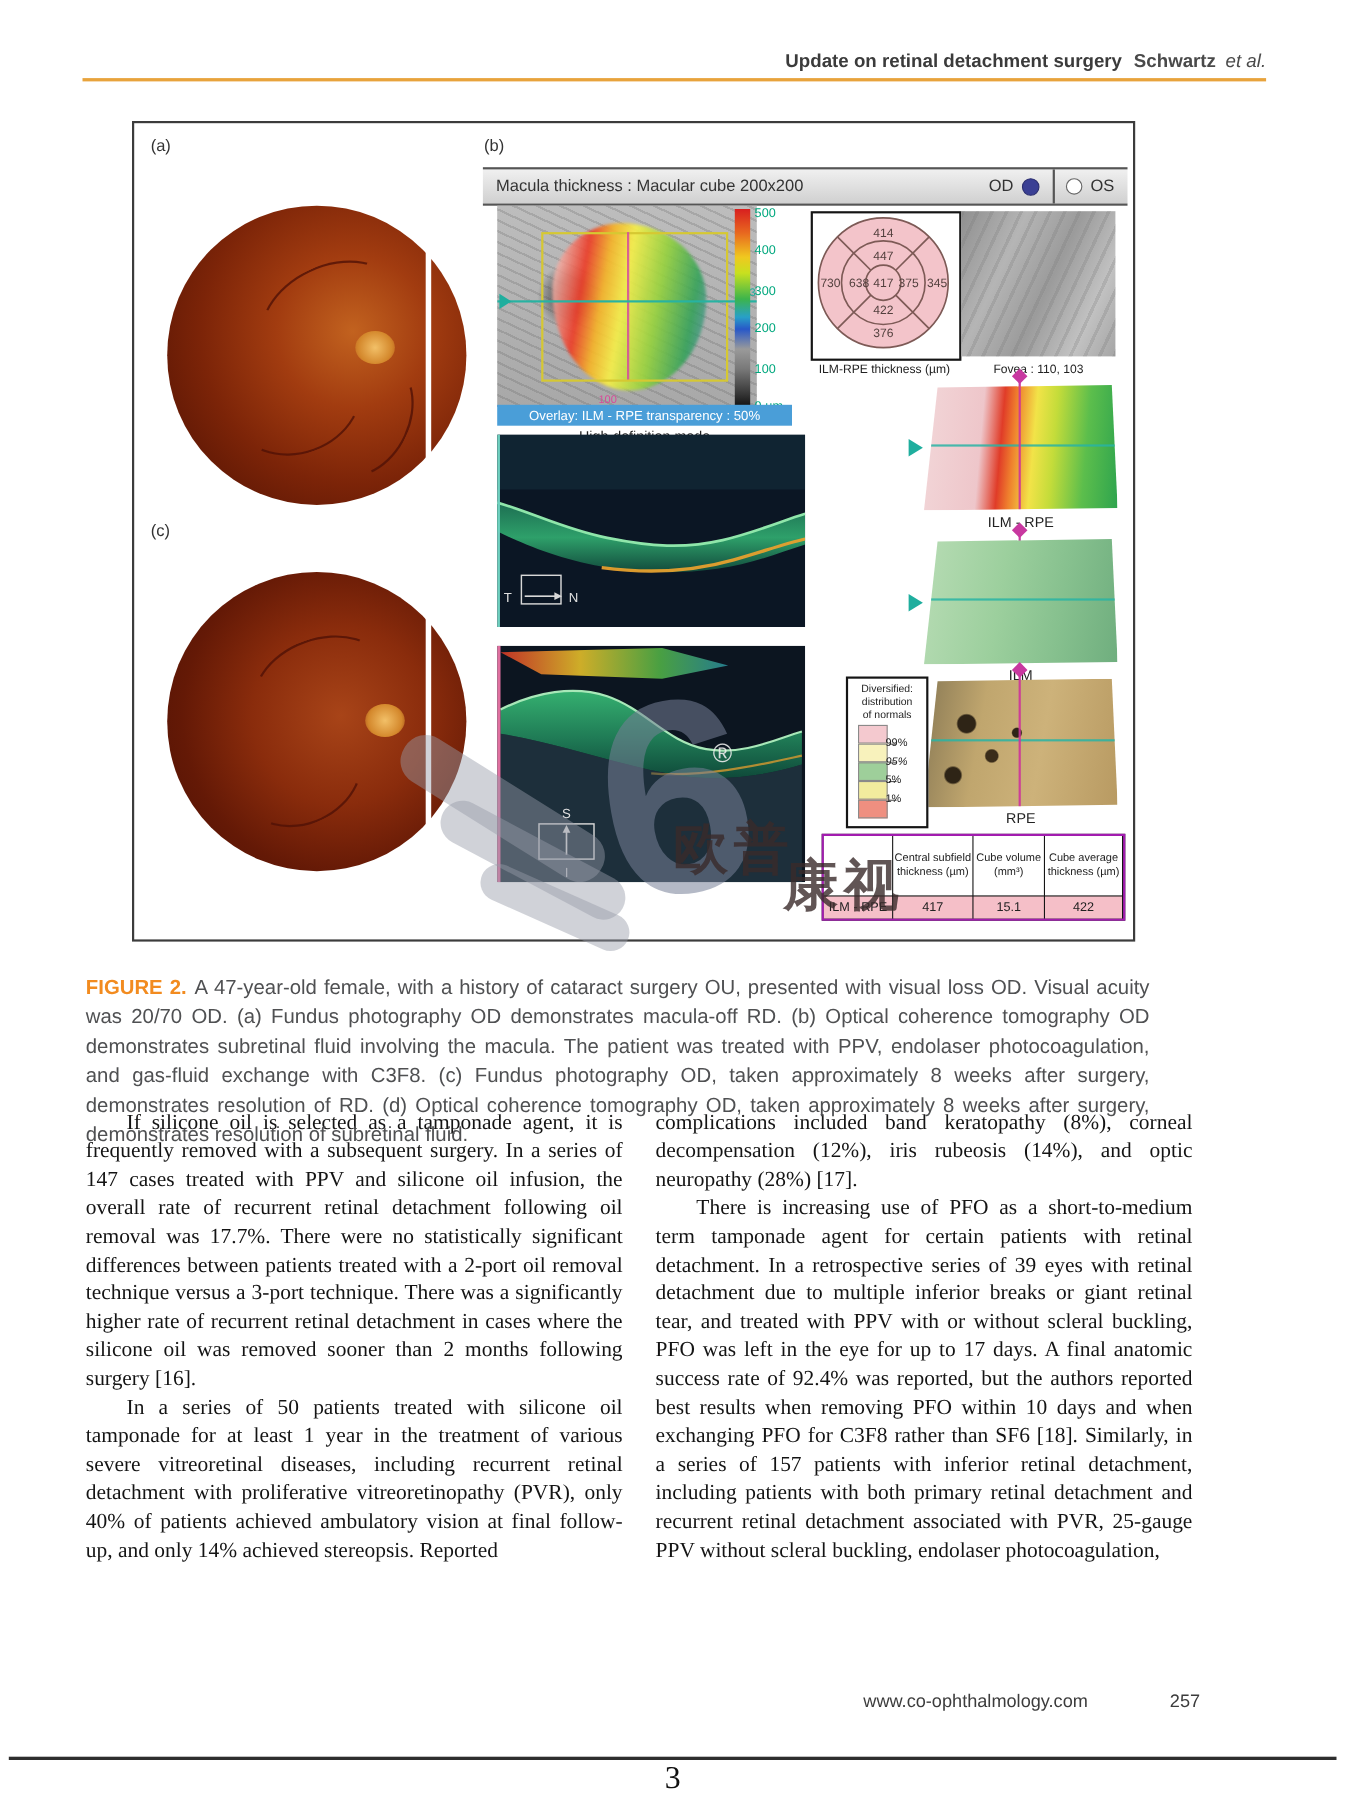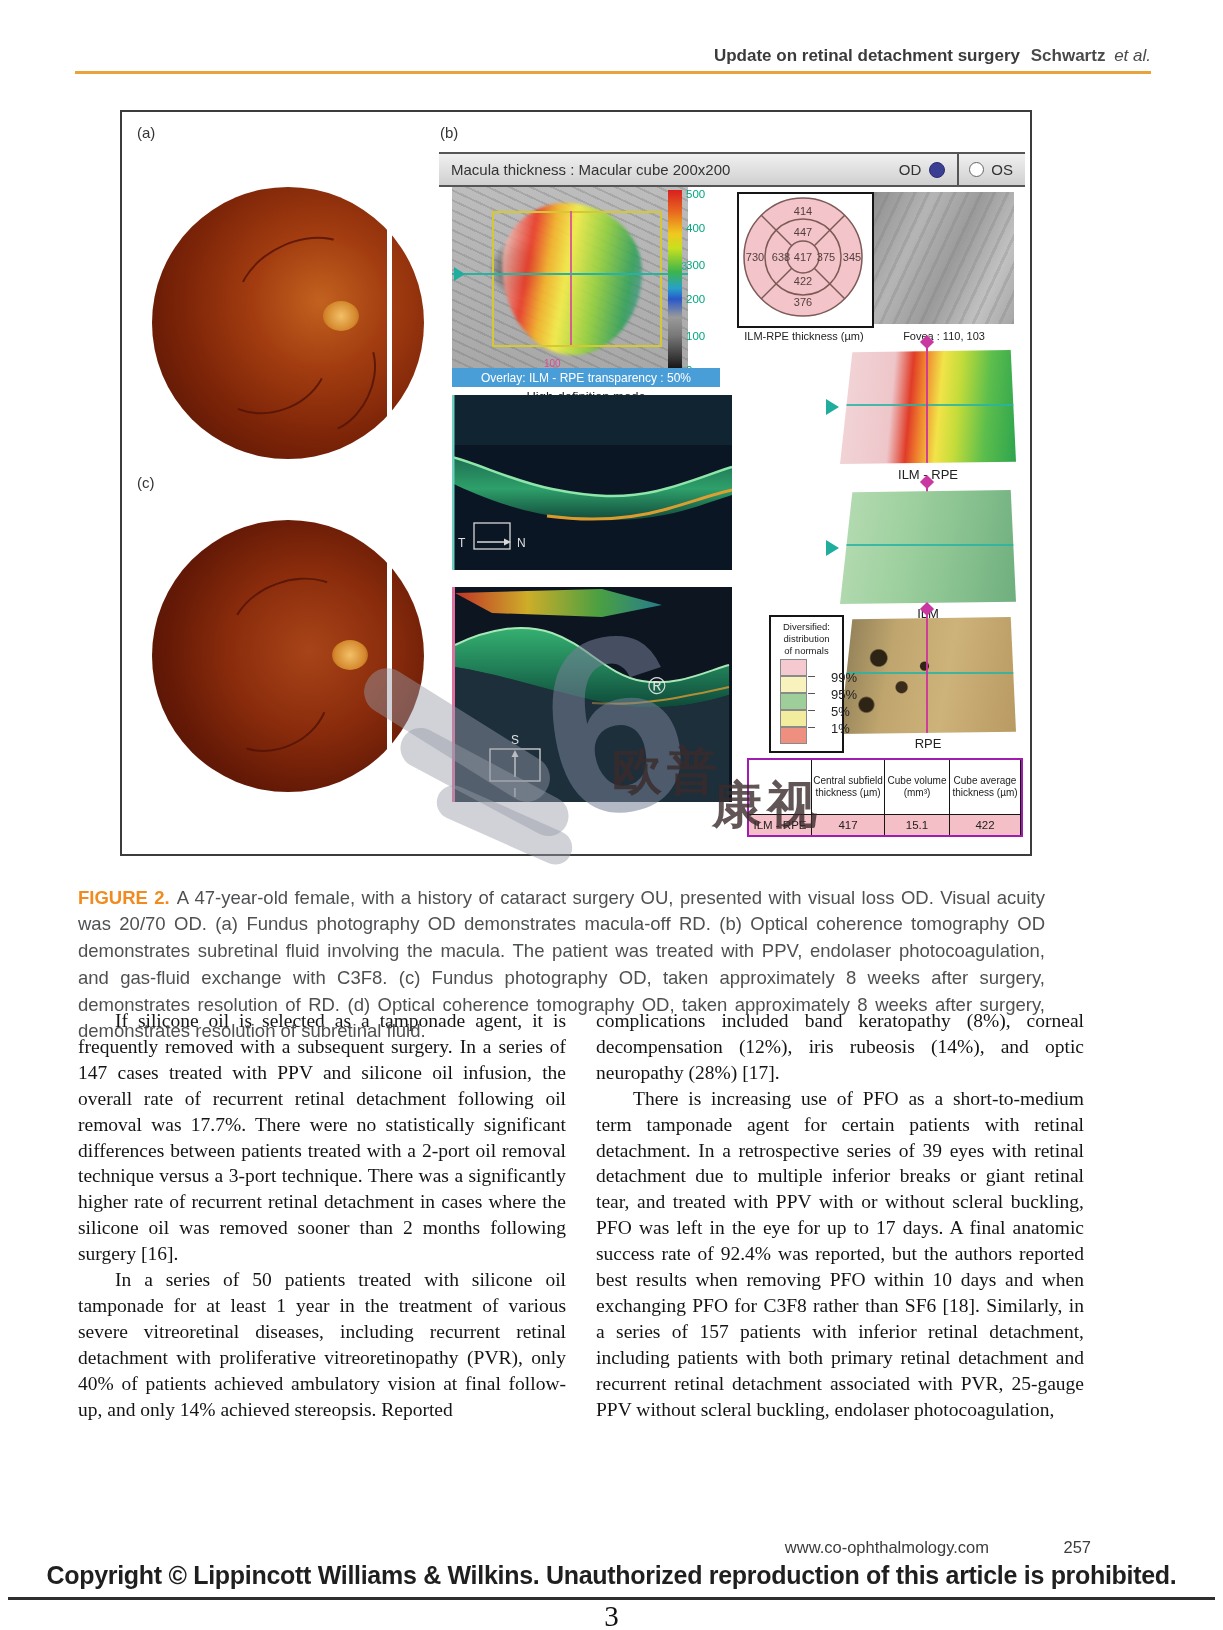--- a/index.html
+++ b/index.html
@@ -76,21 +76,21 @@
         radial-gradient(circle at 22% 35%,#2e2416 0 5%,rgba(0,0,0,0) 6%),
         radial-gradient(circle at 35% 60%,#3a2c1a 0 4%,rgba(0,0,0,0) 5%),
         radial-gradient(circle at 48% 42%,#2e2416 0 3.5%,rgba(0,0,0,0) 4.5%),
         radial-gradient(circle at 15% 75%,#2e2416 0 4%,rgba(0,0,0,0) 5%),
         linear-gradient(100deg,#8a7a55 0%,#c0a66e 30%,#cdb27a 60%,#b89a62 100%);}
   
   .lg{position:absolute;left:647px;top:503px;width:71px;height:134px;background:#fff;border:2px solid #151515;}
   .lg .ti{position:absolute;left:0;width:100%;text-align:center;font-size:9.5px;color:#222;}
   .lg .sw{position:absolute;left:9px;width:27px;height:17px;border:1px solid #8a8a8a;box-sizing:border-box;}
   .lg .tl{position:absolute;left:37px;width:7px;height:1px;background:#555;}
-  .lg .tk{position:absolute;left:60px;font-size:13px;color:#222;}
+  .lg .tk{position:absolute;left:34px;font-size:10px;color:#222;}
   
   .otable{position:absolute;left:625px;top:646px;width:272px;border:2px solid #a21caf;
           display:grid;grid-template-columns:62px 72px 64px 70px;background:#151515;grid-gap:1px;}
   .oth{background:#fff;font-size:10px;color:#222;text-align:center;display:flex;align-items:center;justify-content:center;line-height:1.2;padding:3px 1px;min-height:48px;}
   .otd{background:#F5BFC8;font-size:11.5px;color:#222;text-align:center;padding:4px 0;}
   
   .wm{position:absolute;z-index:4;pointer-events:none;}
   .wm-six{left:545px;top:600px;font-size:250px;font-weight:700;line-height:1;color:rgba(118,128,152,.55);transform:rotate(-10deg);}
   .wm-reg{left:648px;top:672px;font-size:24px;color:rgba(235,235,235,.9);}
   .wm-cn1{left:612px;top:738px;font-size:50px;font-weight:700;color:rgba(58,42,42,.8);letter-spacing:5px;}
@@ -300,21 +300,21 @@
       <div class="sw" style="top:42px;background:#f4c9cf;"></div>
       <div class="sw" style="top:59px;background:#f8f2bc;"></div>
       <div class="sw" style="top:76px;background:#9ecf9a;"></div>
       <div class="sw" style="top:93px;background:#f2ec9e;"></div>
       <div class="sw" style="top:110px;background:#ef8f80;"></div>
       <div class="tl" style="top:59px;"></div>
       <div class="tl" style="top:76px;"></div>
       <div class="tl" style="top:93px;"></div>
       <div class="tl" style="top:110px;"></div>
       <div class="tk" style="top:53px;">99%</div>
-      <div class="tk" style="top:70px;">95%</div>
+      <div class="tk" style="top:70px;font-style:italic;">95%</div>
       <div class="tk" style="top:87px;">5%</div>
       <div class="tk" style="top:104px;">1%</div>
     </div>
 
     <div class="otable">
       <div class="oth"></div>
       <div class="oth">Central subfield thickness (µm)</div>
       <div class="oth">Cube volume (mm³)</div>
       <div class="oth">Cube average thickness (µm)</div>
       <div class="otd">ILM - RPE</div>
@@ -342,17 +342,16 @@
   </div>
   <div class="col" style="left:596px;">
     <p>complications included band keratopathy (8%), corneal decompensation (12%), iris rubeosis (14%), and optic neuropathy (28%) [17].</p>
     <p class="ind">There is increasing use of PFO as a short-to-medium term tamponade agent for certain patients with retinal detachment. In a retrospective series of 39 eyes with retinal detachment due to multiple inferior breaks or giant retinal tear, and treated with PPV with or without scleral buckling, PFO was left in the eye for up to 17 days. A final anatomic success rate of 92.4% was reported, but the authors reported best results when removing PFO within 10 days and when exchanging PFO for C3F8 rather than SF6 [18]. Similarly, in a series of 157 patients with inferior retinal detachment, including patients with both primary retinal detachment and recurrent retinal detachment associated with PVR, 25-gauge PPV without scleral buckling, endolaser photocoagulation,</p>
   </div>
 
   <div class="foot">
     <span class="site">www.co-ophthalmology.com</span>
     <span class="pg">257</span>
   </div>
-  <div class="copyright">Copyright © Lippincott Williams &amp; Wilkins. Unauthorized reproduction of this article is prohibited.</div>
   <div class="bottom-rule"></div>
   <div class="pageno">3</div>
 
 </div>
 
 </body></html>

